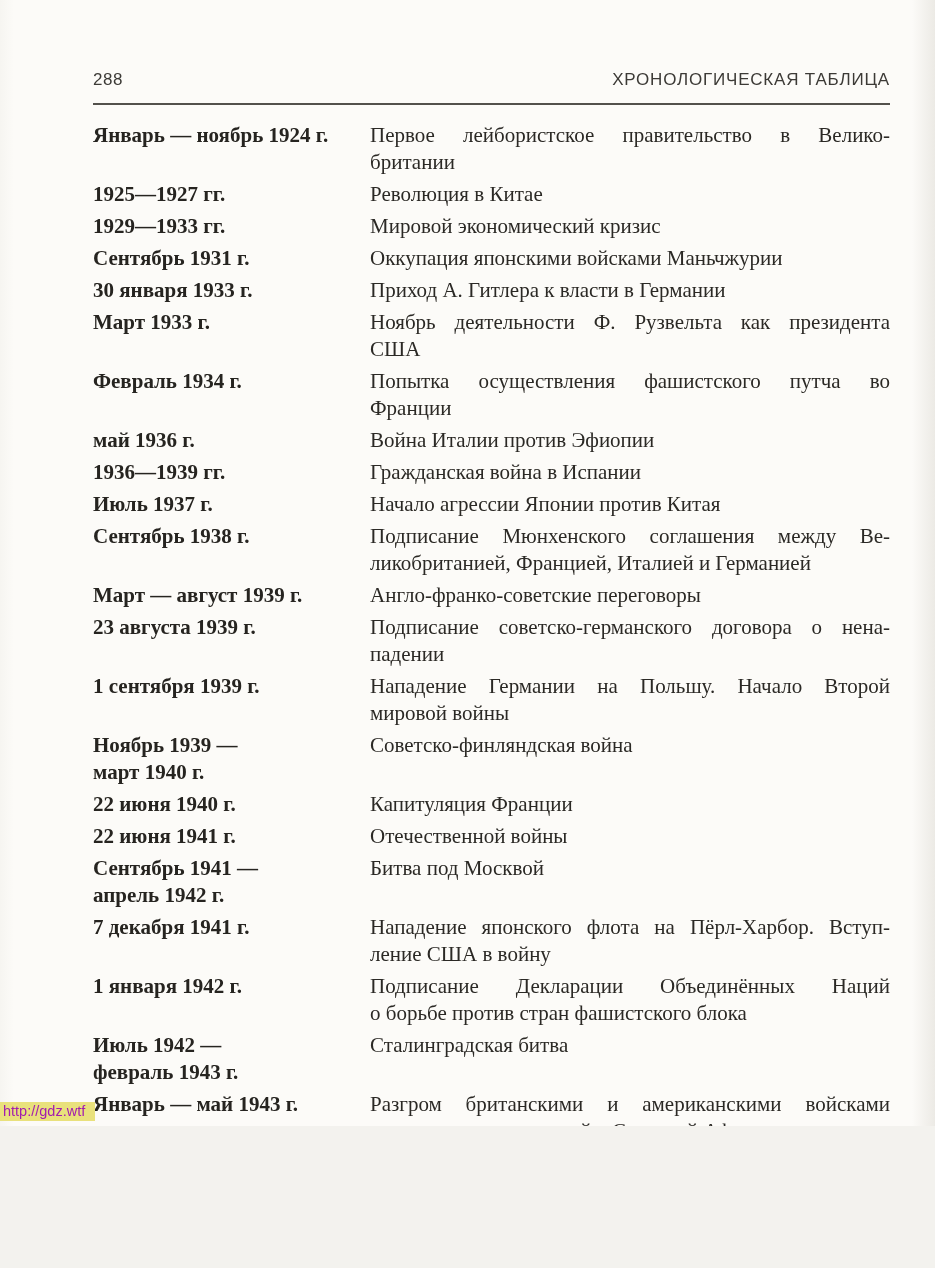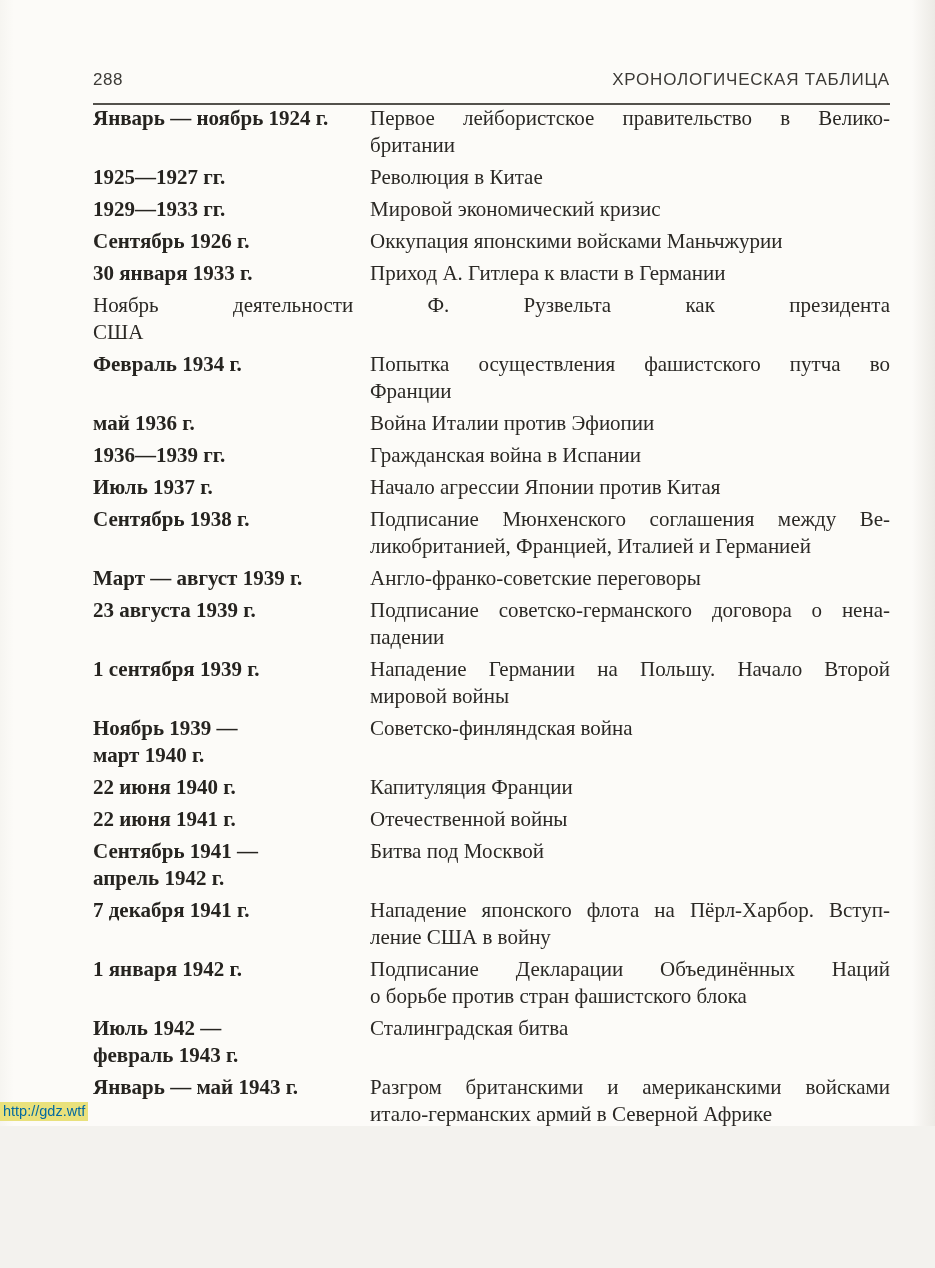--- a/index.html
+++ b/index.html
@@ -31,20 +31,21 @@
   }
   .running-head .page-num { letter-spacing: 0.5px; }
   .running-head .head-title { letter-spacing: 0.8px; text-align: right; }
   .head-rule {
     margin-top: 13px;
     height: 2px;
     background: #53514c;
     border: none;
   }
   .chron-table {
+    margin-top: 17px;
     font-size: 21px;
     line-height: 27px;
   }
   .row {
     display: flex;
     margin-bottom: 5px;
   }
   .cell.date {
     width: 277px;
     flex: none;
@@ -59,22 +60,22 @@
   .event .line.just {
     text-align: justify;
     text-align-last: justify;
   }
   .watermark {
     position: absolute;
     left: 0; bottom: 5px;
     background: #e9e17c;
     font-family: "Liberation Sans", sans-serif;
     font-size: 14.5px;
-    color: #0369a1;
-    padding: 1px 3px 2px 3px;
+    color: #a21caf;
+    padding: 1px 10px 2px 3px;
     margin-top: 32px;
   }
 </style>
 </head>
 <body>
 
 <div class="page">
   <div class="content">
 
     <div class="running-head">
@@ -108,37 +109,40 @@
     <div class="cell date">
             <span class="line">1929—1933 гг.</span>
           </div>
     <div class="cell event">
             <span class="line">Мировой экономический кризис</span>
           </div>
   </div>
 
   <div class="row">
     <div class="cell date">
-            <span class="line">Сентябрь 1926 г.</span>
+            <span class="line">Сентябрь 1931 г.</span>
           </div>
     <div class="cell event">
             <span class="line">Оккупация японскими войсками Маньчжурии</span>
           </div>
   </div>
 
   <div class="row">
     <div class="cell date">
             <span class="line">30 января 1933 г.</span>
           </div>
     <div class="cell event">
             <span class="line">Приход А. Гитлера к власти в Германии</span>
           </div>
   </div>
 
   <div class="row">
+    <div class="cell date">
+            <span class="line">Март 1933 г.</span>
+          </div>
     <div class="cell event">
             <span class="line just">Ноябрь деятельности Ф. Рузвельта как президента</span>
             <span class="line">США</span>
           </div>
   </div>
 
   <div class="row">
     <div class="cell date">
             <span class="line">Февраль 1934 г.</span>
           </div>

